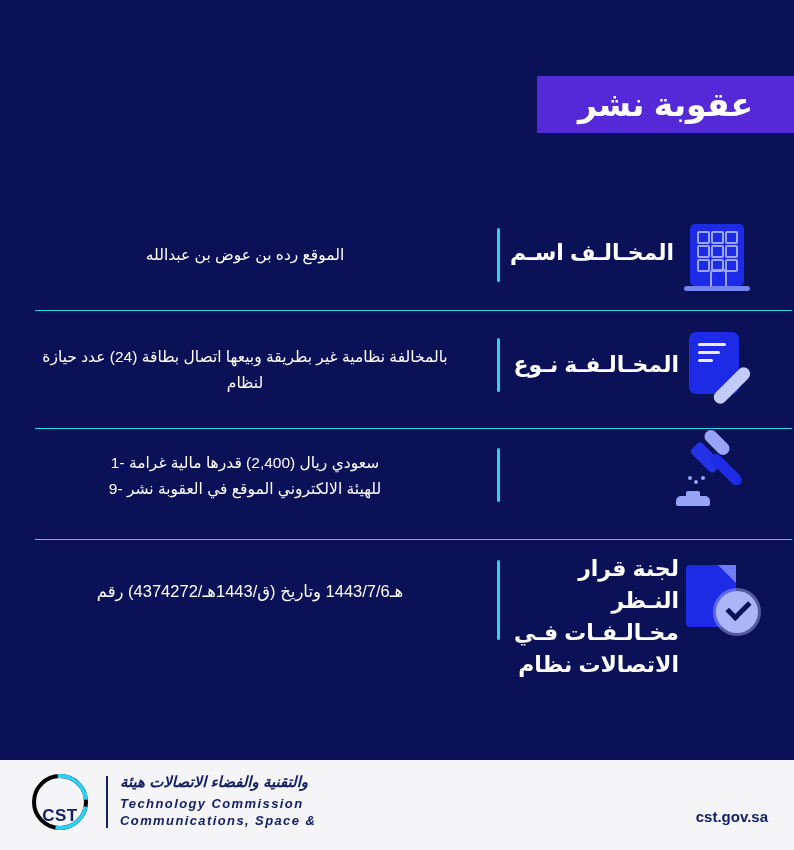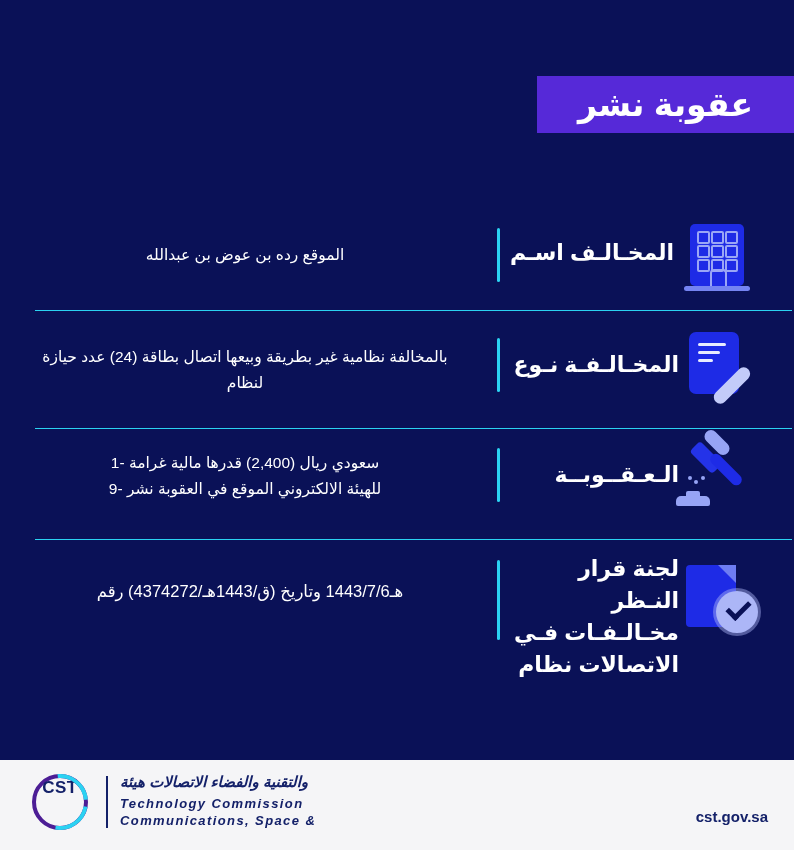--- a/index.html
+++ b/index.html
@@ -45,22 +45,22 @@
   .s-page{position:relative;width:50px;height:62px;background:#1E2BE6;border-radius:4px;}
   .s-fold{position:absolute;right:0;top:0;width:0;height:0;border-left:18px solid #6E7DF2;
           border-bottom:18px solid transparent;transform:scaleX(-1);}
   .s-seal{position:absolute;right:-22px;bottom:-6px;width:42px;height:42px;background:#ACB6F7;border-radius:50%;
           box-shadow:0 0 0 3px rgba(172,182,247,0.45);}
   .s-check{position:absolute;left:11px;top:10px;width:18px;height:9px;border-left:5px solid #0A1157;
            border-bottom:5px solid #0A1157;transform:rotate(-45deg);}
 
   
   .footer{position:absolute;left:0;top:760px;width:794px;height:90px;background:#F5F5F7;}
-  .logo{position:absolute;left:32px;top:14px;width:56px;height:56px;border:4px solid #4c1d95;
-        border-radius:50%;box-sizing:border-box;display:flex;align-items:flex-start;justify-content:center;}
+  .logo{position:absolute;left:32px;top:14px;width:56px;height:56px;border:4px solid #000000;
+        border-radius:50%;box-sizing:border-box;display:flex;align-items:flex-end;justify-content:center;}
   .logo:before{content:"";position:absolute;left:-4px;top:-4px;width:56px;height:56px;border-radius:50%;
         border:4px solid transparent;border-top-color:#2BD2F2;box-sizing:border-box;transform:rotate(40deg);}
   .logo:after{content:"";position:absolute;left:-4px;top:-4px;width:56px;height:56px;border-radius:50%;
         border:4px solid transparent;border-bottom-color:#2BD2F2;box-sizing:border-box;transform:rotate(-35deg);}
   .logo-text{color:#142169;font-weight:bold;font-size:17px;letter-spacing:0.5px;}
   .f-divider{position:absolute;left:106px;top:16px;width:2px;height:52px;background:#142169;}
   .f-block{position:absolute;left:120px;top:13px;font-style:italic;}
   .f-ar{color:#142169;font-weight:bold;font-size:15px;margin-bottom:4px;}
   .f-en{color:#142169;font-weight:bold;font-size:13px;letter-spacing:1.4px;line-height:17px;}
   .f-site{position:absolute;right:26px;top:48px;color:#142169;font-weight:bold;font-size:15px;}
@@ -107,21 +107,20 @@
       <div class="d-pencil"></div>
     </div>
   </div>
   <div class="value-col" style="top:344px;">
     <div class="vline">حيازة‎ ‎عدد‎ ‎(24)‎ ‎بطاقة‎ ‎اتصال‎ ‎وبيعها‎ ‎بطريقة‎ ‎غير‎ ‎نظامية‎ ‎بالمخالفة‎ ‎لنظام</div>
   </div>
 
   <div class="divider" style="top:428px;"></div>
 
   <div class="cyanbar" style="top:448px;height:54px;"></div>
-  <div class="heading" style="top:462px;">الـعـقــوبــة</div>
   <div class="iconbox" style="right:42px;top:434px;">
     <div class="g-wrap">
       <div class="g-cap1"></div>
       <div class="g-head"></div>
       <div class="g-handle"></div>
       <div class="g-stem"></div>
       <div class="g-base"></div>
       <div class="g-dot" style="left:22px;bottom:30px;"></div>
       <div class="g-dot" style="left:29px;bottom:34px;"></div>
       <div class="g-dot" style="left:16px;bottom:34px;"></div>

